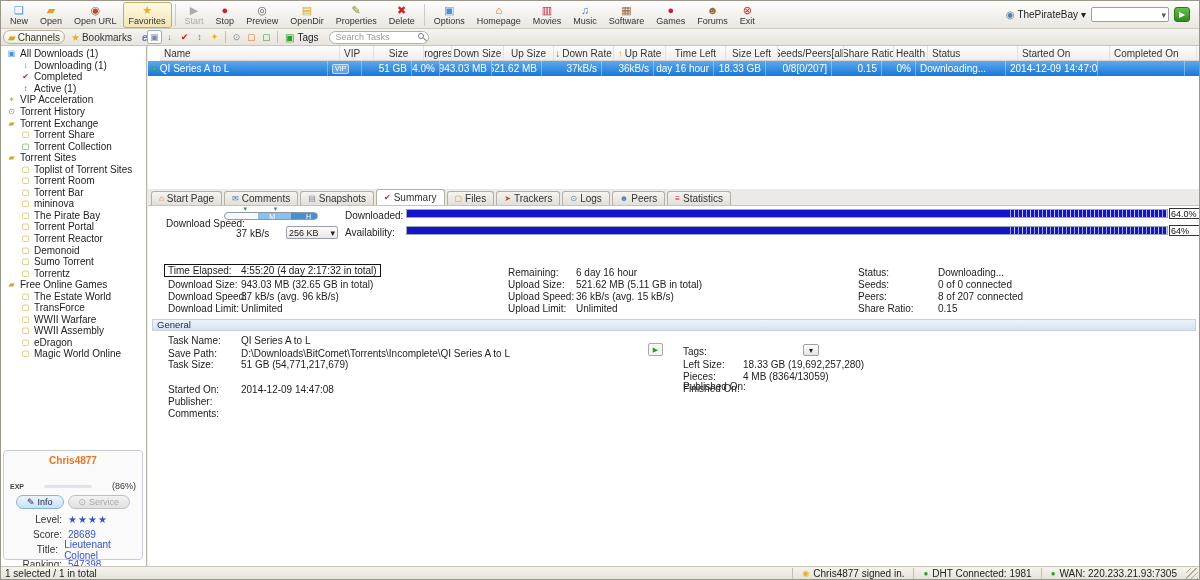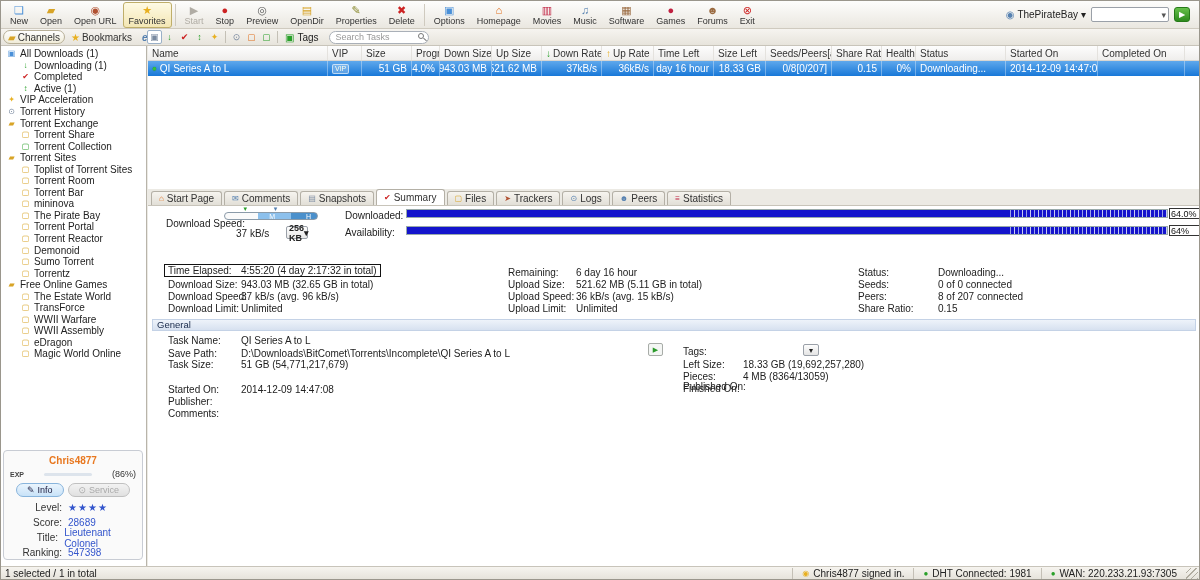--- a/index.html
+++ b/index.html
@@ -53,41 +53,41 @@
   .ticon { width:11px; font-size:8px; text-align:center; flex:none; }
 
   .blue{color:#4a90d8} .green{color:#2aa02a} .red{color:#cc2222} .gold{color:#e8b020}
   .slate{color:#7a8aa0} .amber{color:#d8a427} .orange{color:#e07020} .dark{color:#555}
   .brown{color:#9a6a40} .crimson{color:#c02040} .olive{color:#8a8a30} .rust{color:#b05030} .steel{color:#5580b0}
 
   
   .userpanel { position:absolute; left:2px; top:404px; width:140px; height:110px;
     background:#fafafa; border:1px solid #c8ccd4; border-radius:4px; font-size:10px; }
   .uname { text-align:center; color:#e87820; font-weight:bold; padding-top:4px; }
-  .exprow { display:flex; align-items:center; gap:20px; padding:3px 6px 2px 6px; }
+  .exprow { display:flex; align-items:center; gap:20px; padding:3px 6px 2px 6px;margin-top:12px; }
   .explabel { font-size:7px; font-weight:bold; color:#444; }
   .exptrack { flex:1; height:3px; background:#dde4ec; border-radius:2px; overflow:hidden; }
   .expfill { height:100%; background:#4499dd; }
   .exppct { font-size:9px; color:#333; }
   .ubtns { display:flex; justify-content:center; gap:4px; padding:2px 0 3px 0; }
   .ubtn { display:flex; align-items:center; gap:3px; padding:1px 10px; border-radius:8px; font-size:9px; cursor:pointer; }
   .ubtn.info { background:linear-gradient(#eaf4fd,#c8e2f8); border:1px solid #88b4dc; color:#224; }
   .ubtn.service { background:linear-gradient(#f2f2f2,#e0e0e0); border:1px solid #c0c0c0; color:#aaa; }
   .ufield { display:flex; align-items:center; height:15px; }
   .ufield .fl { width:58px; text-align:right; color:#333; }
   .ufield .fv { padding-left:6px; color:#3355cc; }
   .stars { color:#f0b000; letter-spacing:1px; font-size:10px; }
 
   
   .table { position:absolute; left:147px; top:45px; width:1053px; height:143px; background:#fff; }
   .thead { display:flex; height:15px; background:linear-gradient(#fdfdfd,#efeeec);
-    border-bottom:1px solid #d8d6d2; font-size:10px; color:#333; }
+    border-bottom:1px solid #d8d6d2; font-size:10px; color:#333;margin-left:12px; }
   .th { padding:0 4px; border-right:1px solid #e4e2de; display:flex; align-items:center; gap:2px;
     white-space:nowrap; overflow:hidden; cursor:pointer; }
-  .th.r { justify-content:flex-start; }
+  .th.r { justify-content:center; }
   .trow { display:flex; height:15px; background:linear-gradient(#5fa8ec,#1878d8); color:#fff; font-size:10px; cursor:pointer; }
   .td { padding:0 4px; border-right:1px solid rgba(255,255,255,.35); display:flex; align-items:center; gap:3px;
     white-space:nowrap; overflow:hidden; }
   .td.r { justify-content:flex-end; }
   .c0{width:180px}.c1{width:34px}.c2{width:50px}.c3{width:28px}.c4{width:52px}.c5{width:50px}
   .c6{width:60px}.c7{width:52px}.c8{width:60px}.c9{width:52px}.c10{width:66px}.c11{width:50px}
   .c12{width:34px}.c13{width:90px}.c14{width:92px}.c15{width:87px}
   .vipbadge { background:rgba(255,255,255,.25); border:1px solid rgba(255,255,255,.6);
     border-radius:2px; font-size:7px; padding:0 2px; line-height:8px; color:#ffe; }
   .rowdot { font-size:8px; color:#35c23a; text-shadow:0 0 1px #137a17; }
@@ -120,23 +120,23 @@
   .barstripe { height:100%; flex:1;
     background:repeating-linear-gradient(90deg,#1414cc 0 3px,#9aa2ea 3px 4px,#1414cc 4px 7px,#c8ccf4 7px 8px); }
   .pctbox { position:absolute; width:31px; height:11px; border:1px solid #333; background:#fff;
     font-size:9px; line-height:10px; padding:0 1px; color:#111; }
 
   .slider { position:absolute; left:76px; top:6px; width:94px; height:8px; border:1px solid #8a9aa8;
     border-radius:4px; background:linear-gradient(90deg,#fafafa 0 36%,#8cc0ec 36% 72%,#4a90cc 72% 100%); }
   .slider .m1 { position:absolute; left:48%; top:0; font-size:7px; color:#fff; line-height:8px; }
   .slider .m2 { position:absolute; left:88%; top:0; font-size:7px; color:#fff; line-height:8px; }
   .mark { position:absolute; top:-8px; font-size:7px; }
-  .speedsel { position:absolute; left:138px; top:20px; width:22px; height:13px; border:1px solid #9aa0a8;
+  .speedsel { position:absolute; left:138px; top:20px; width:52px; height:13px; border:1px solid #9aa0a8;
     background:linear-gradient(#fdfdfd,#e8e8e8); border-radius:2px; display:flex; align-items:center;
-    justify-content:space-between; padding:0 2px; font-size:9px; cursor:pointer;font-weight:bold; }
+    justify-content:space-between; padding:0 2px; font-size:9px; cursor:pointer; }
   .playbtn { position:absolute; left:500px; top:137px; width:15px; height:13px; border:1px solid #a8aca8;
     border-radius:2px; background:#f4f6f4; color:#2a9a2a; font-size:7px; display:flex; align-items:center;
     justify-content:center; cursor:pointer; }
   .tagsel { position:absolute; left:655px; top:138px; width:16px; height:12px; border:1px solid #9aa0a8;
     background:linear-gradient(#fdfdfd,#e4e4e4); border-radius:2px; font-size:8px; text-align:center;
     line-height:11px; cursor:pointer; }
 
   
   .statusbar { position:absolute; left:0; top:565px; width:1198px; height:14px;
     background:linear-gradient(#f6f4ef,#e5e2da); border-top:1px solid #c8c4ba;

